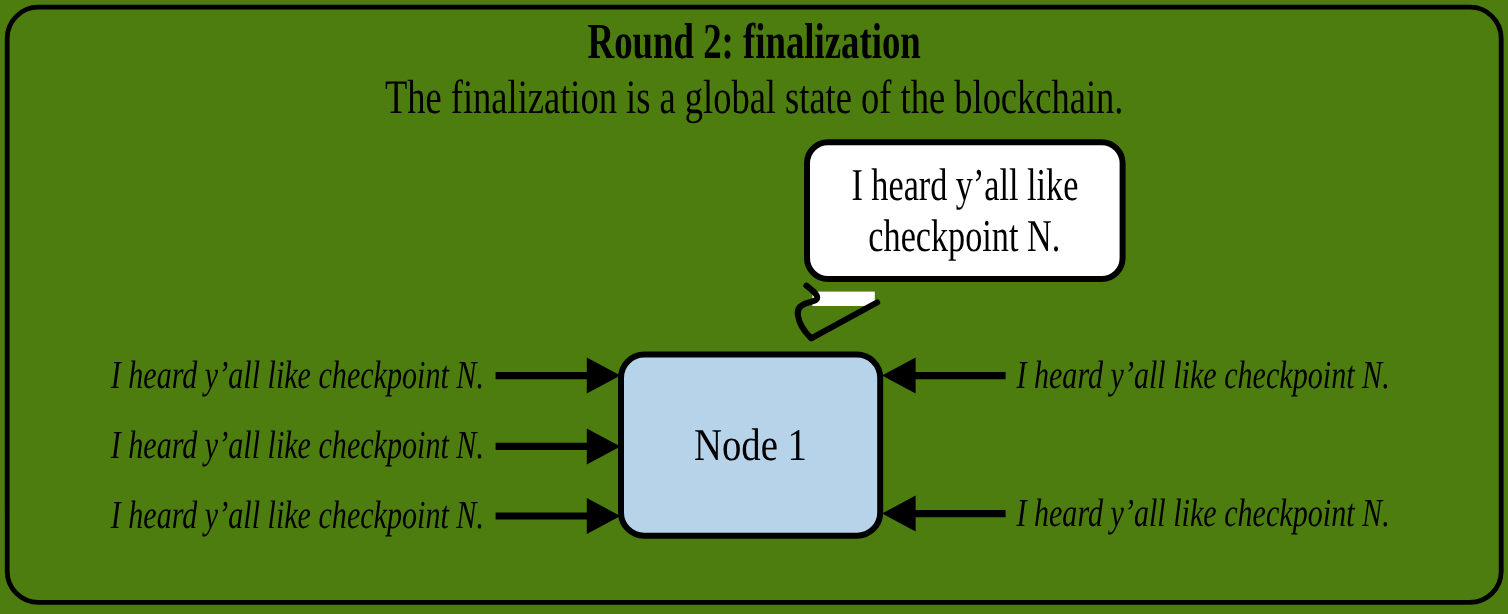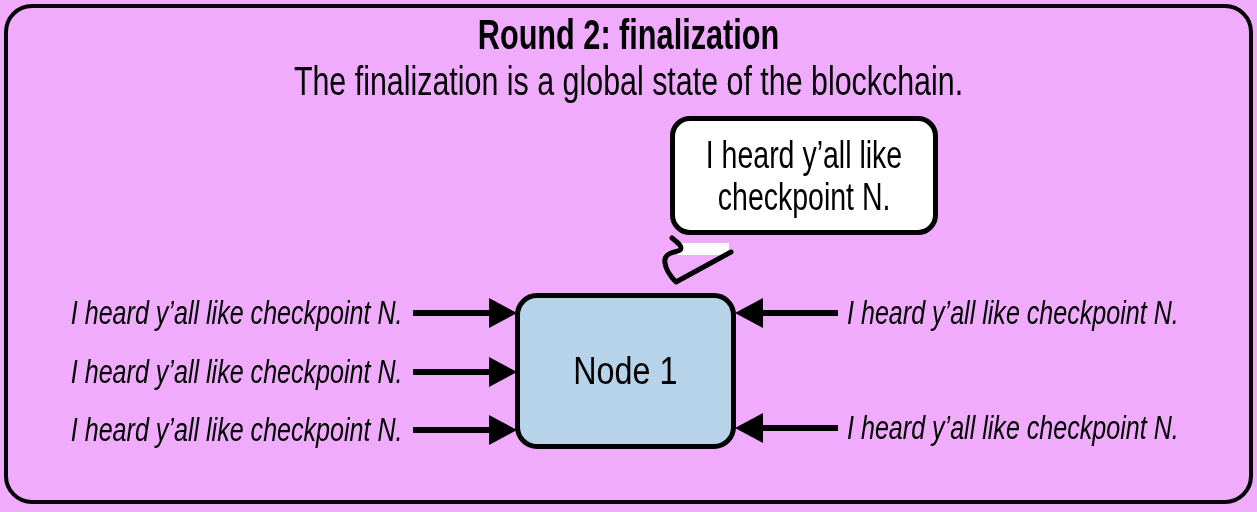--- a/index.html
+++ b/index.html
@@ -4,23 +4,23 @@
 <style>
   html, body {
     margin: 0;
     padding: 0;
     background: #ffffff;
   }
   .canvas {
     position: relative;
     width: 1257px;
     height: 512px;
-    background: #f0abfc;
+    background: #4d7c0f;
     color: #000000;
-    font-family: Liberation Sans, sans-serif;
+    font-family: Liberation Serif, serif;
     overflow: hidden;
   }
   .frame {
     position: absolute;
     left: 4px;
     top: 4px;
     width: 1249px;
     height: 500px;
     box-sizing: border-box;
     border: 4px solid #000000;

